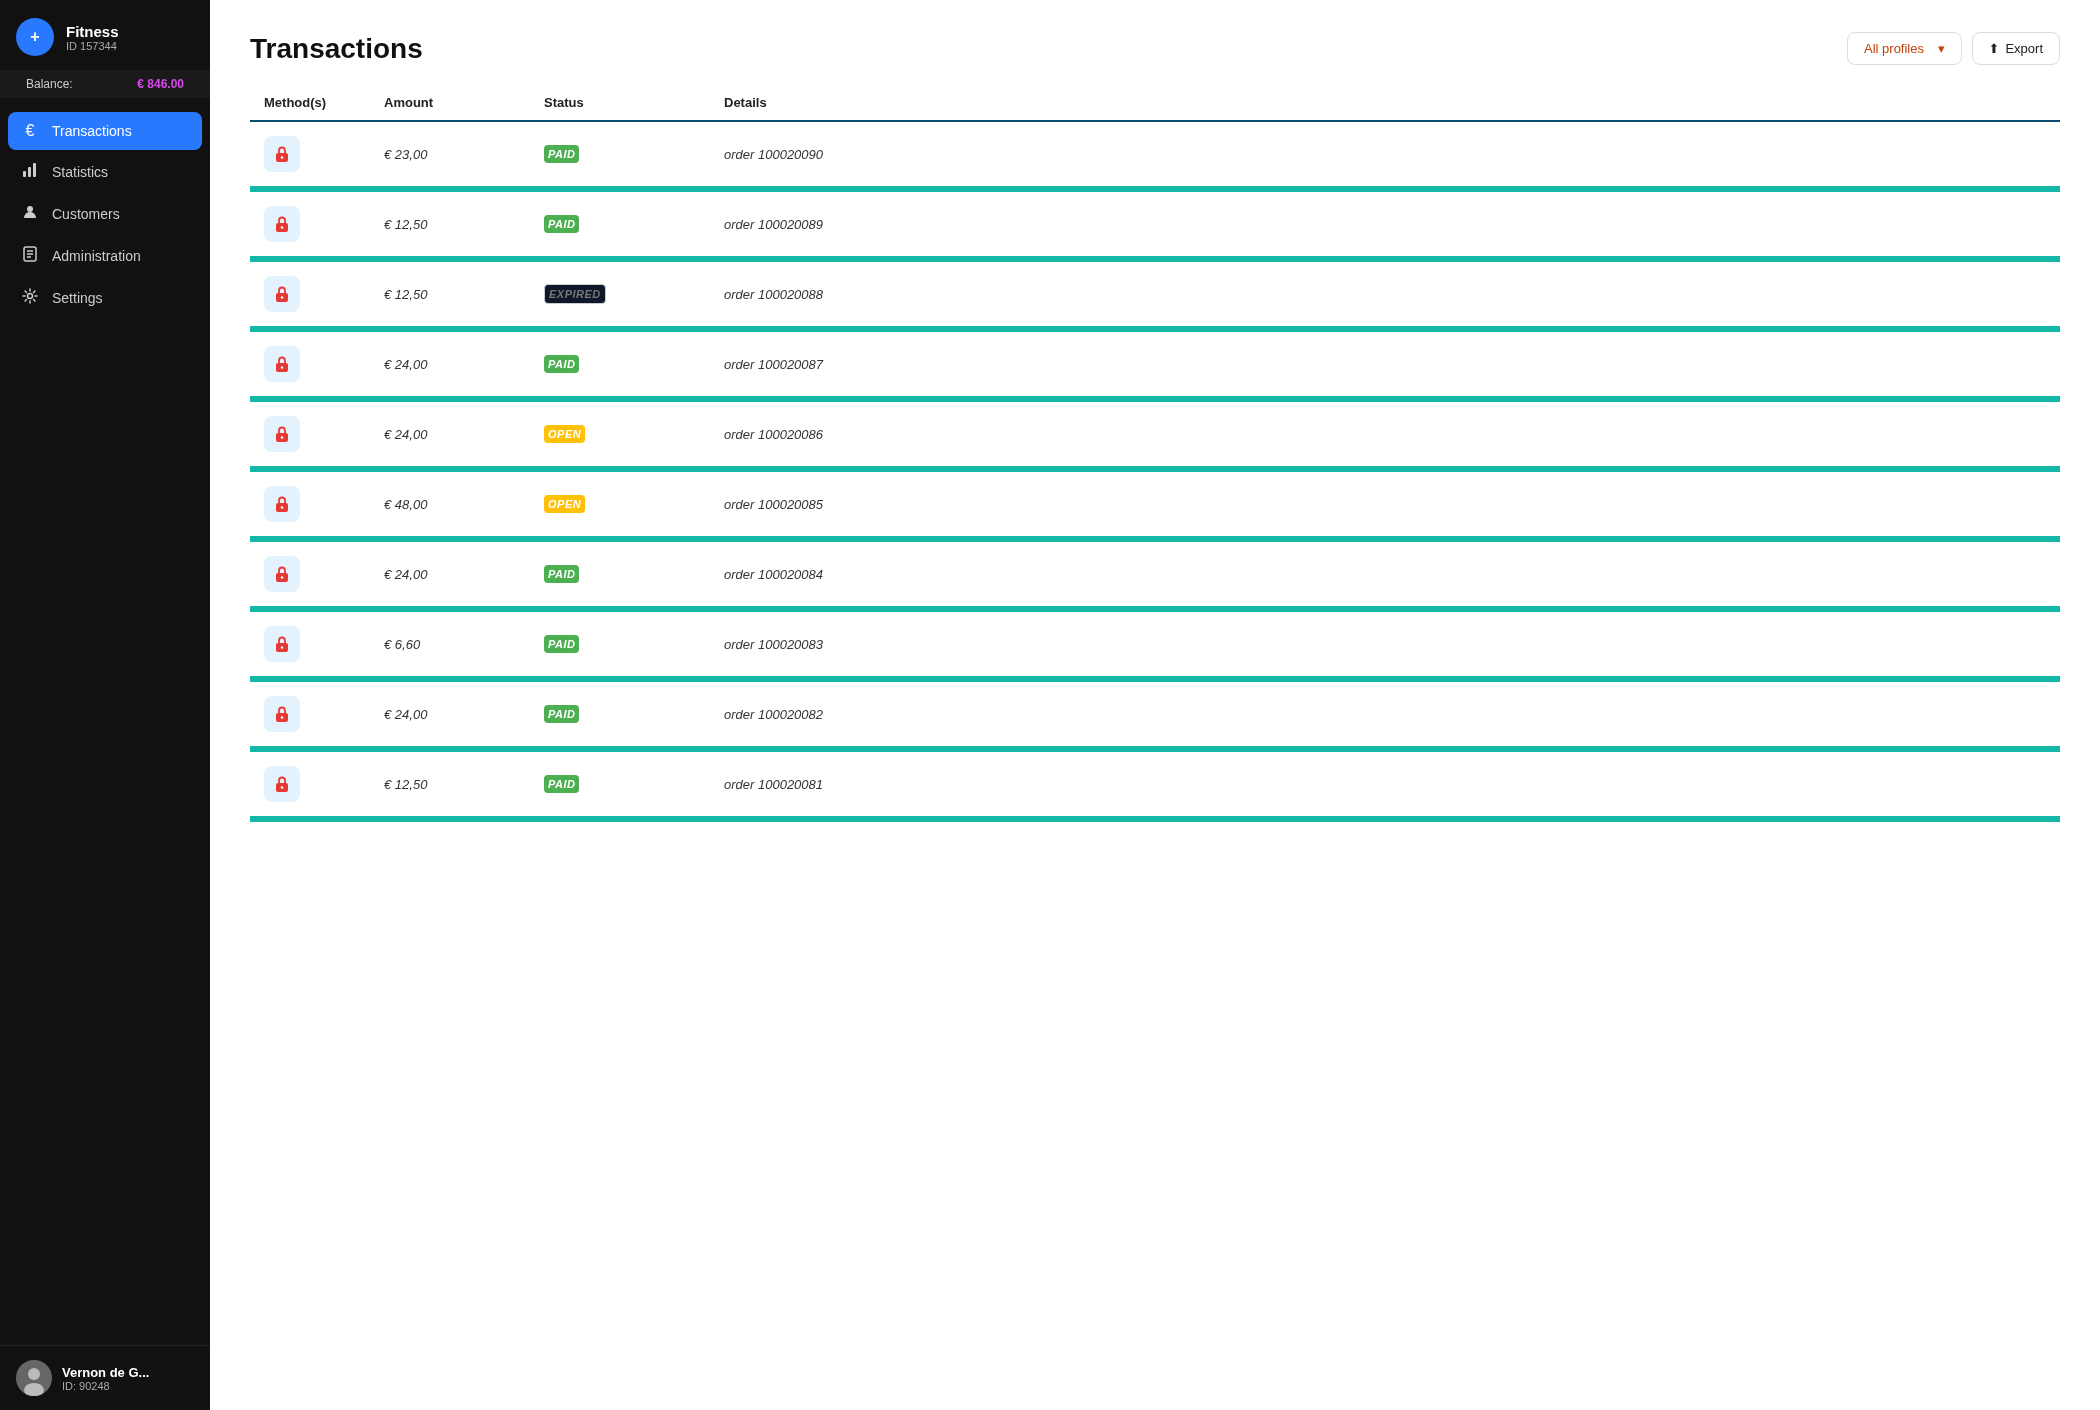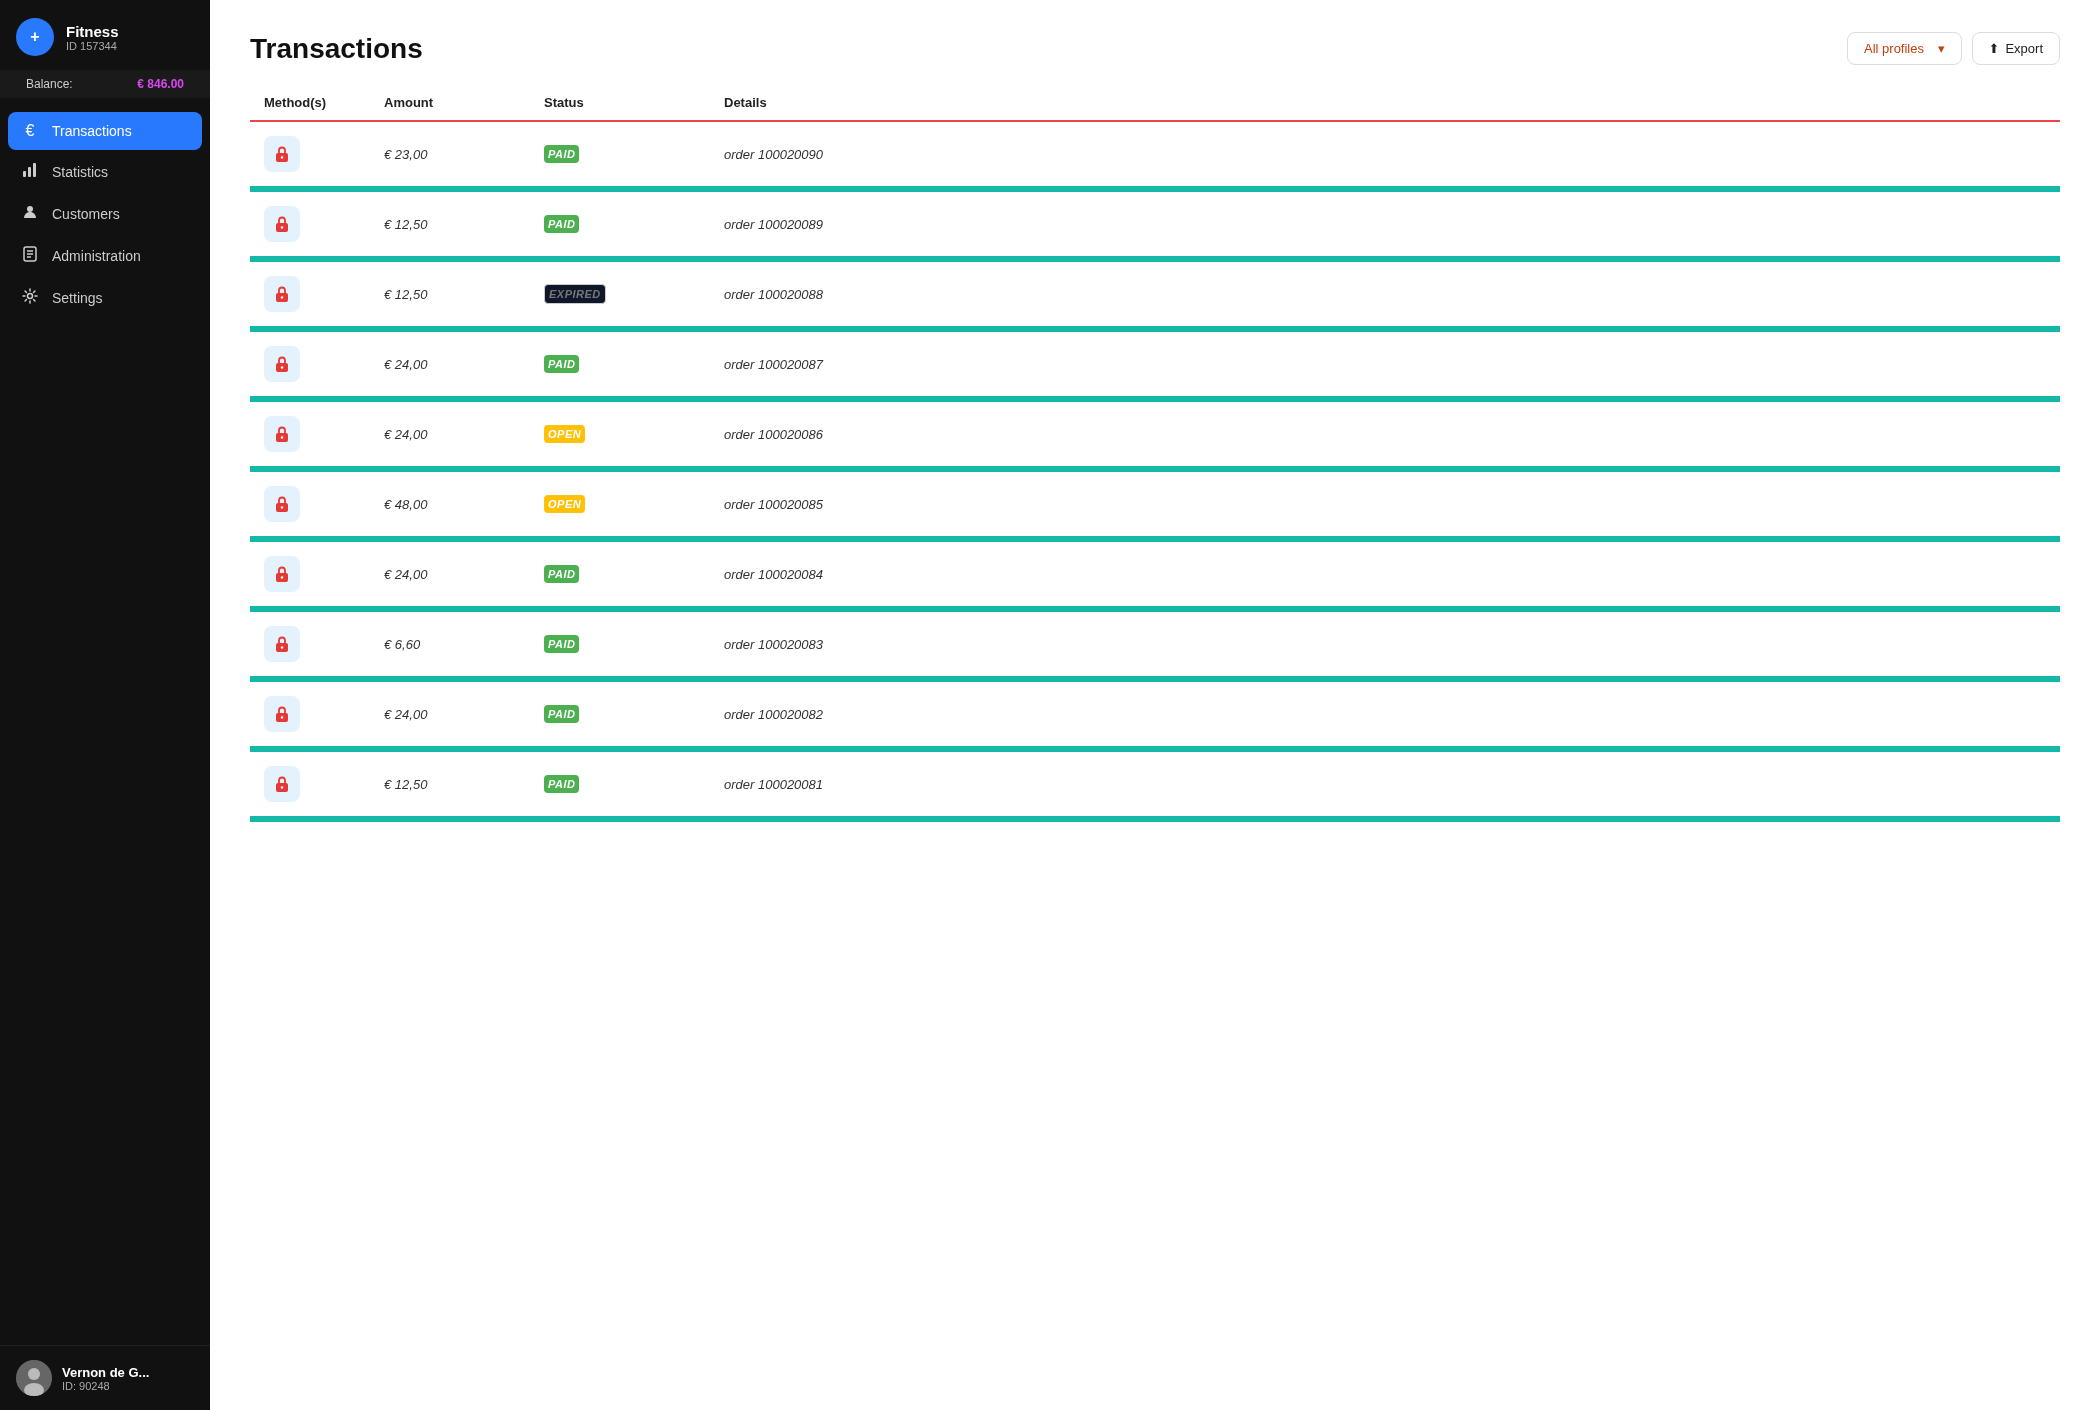--- a/index.html
+++ b/index.html
@@ -114,21 +114,21 @@
 
     
     .table-container { padding: 0 40px; }
     table { width: 100%; border-collapse: collapse; }
     thead tr th {
       text-align: left;
       font-size: 13px;
       font-weight: 600;
       color: #222;
       padding: 10px 14px;
-      border-bottom: 2px solid #ef4444;
+      border-bottom: 2px solid #0c4a6e;
     }
     tbody tr {
       border-bottom: 6px solid #14b8a6;
       cursor: pointer;
       font-style: italic;
     }
     tbody tr td {
       padding: 14px 14px;
       font-size: 13px;
       color: #333;

